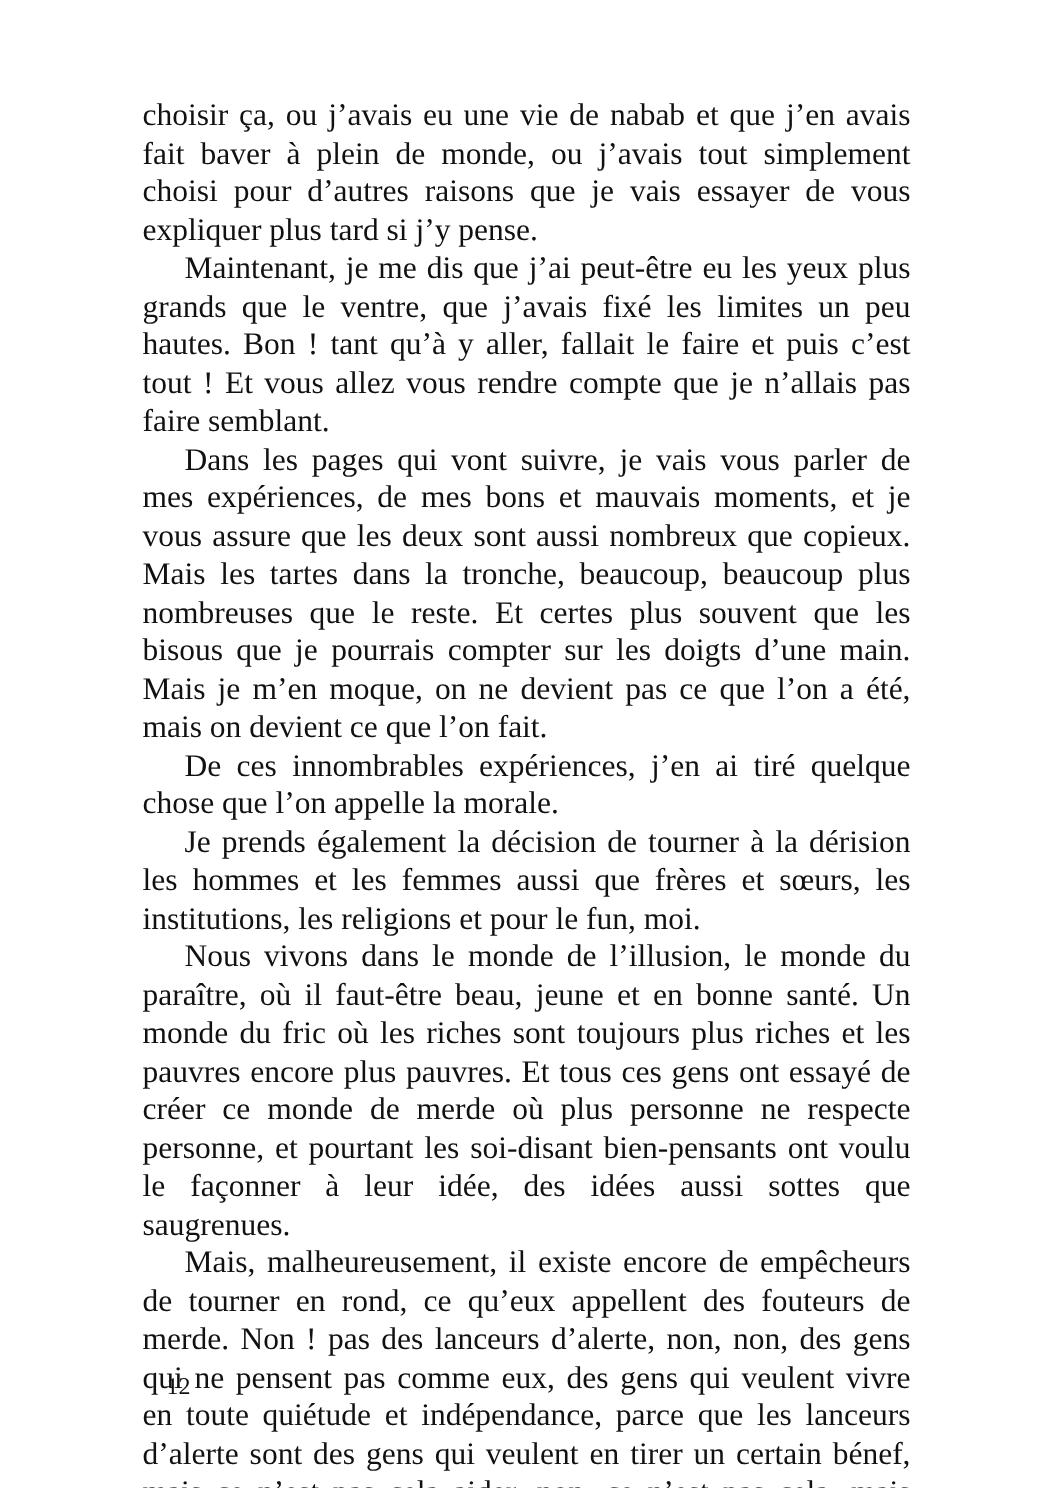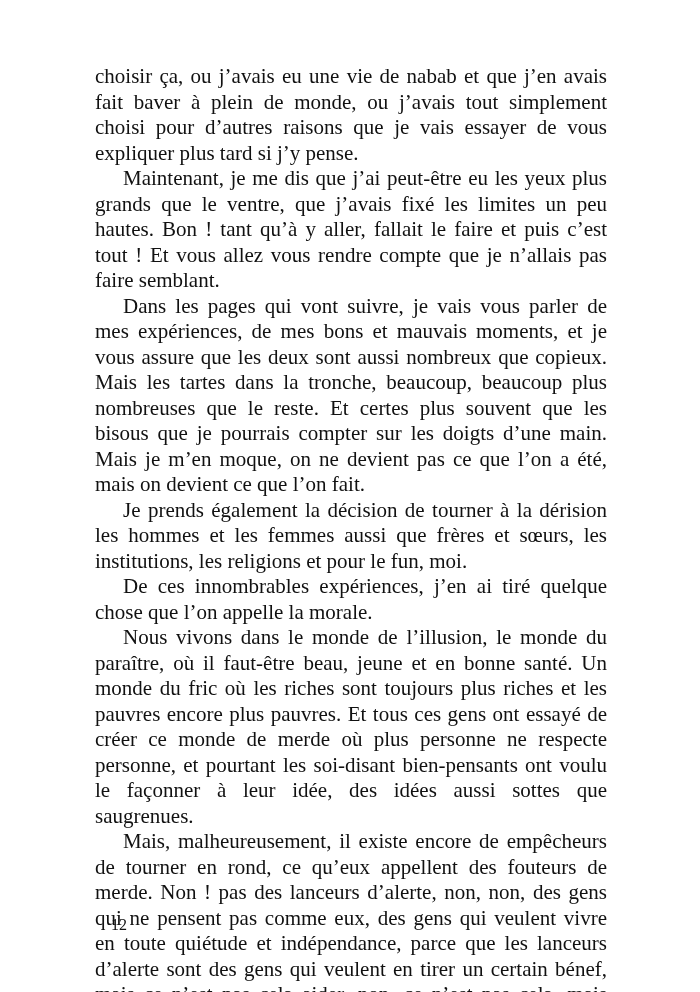--- a/index.html
+++ b/index.html
@@ -44,19 +44,19 @@
   }
 </style>
 </head>
 <body>
 
 <div class="page">
   <div class="text-block">
     <p class="no-indent">choisir ça, ou j’avais eu une vie de nabab et que j’en avais fait baver à plein de monde, ou j’avais tout simplement choisi pour d’autres raisons que je vais essayer de vous expliquer plus tard si j’y pense.</p>
     <p>Maintenant, je me dis que j’ai peut-être eu les yeux plus grands que le ventre, que j’avais fixé les limites un peu hautes. Bon ! tant qu’à y aller, fallait le faire et puis c’est tout ! Et vous allez vous rendre compte que je n’allais pas faire semblant.</p>
     <p>Dans les pages qui vont suivre, je vais vous parler de mes expériences, de mes bons et mauvais moments, et je vous assure que les deux sont aussi nombreux que copieux. Mais les tartes dans la tronche, beaucoup, beaucoup plus nombreuses que le reste. Et certes plus souvent que les bisous que je pourrais compter sur les doigts d’une main. Mais je m’en moque, on ne devient pas ce que l’on a été, mais on devient ce que l’on fait.</p>
+    <p>De ces innombrables expériences, j’en ai tiré quelque chose que l’on appelle la morale.</p>
     <p>Je prends également la décision de tourner à la dérision les hommes et les femmes aussi que frères et sœurs, les institutions, les religions et pour le fun, moi.</p>
-    <p>De ces innombrables expériences, j’en ai tiré quelque chose que l’on appelle la morale.</p>
     <p>Nous vivons dans le monde de l’illusion, le monde du paraître, où il faut-être beau, jeune et en bonne santé. Un monde du fric où les riches sont toujours plus riches et les pauvres encore plus pauvres. Et tous ces gens ont essayé de créer ce monde de merde où plus personne ne respecte personne, et pourtant les soi-disant bien-pensants ont voulu le façonner à leur idée, des idées aussi sottes que saugrenues.</p>
     <p>Mais, malheureusement, il existe encore de empêcheurs de tourner en rond, ce qu’eux appellent des fouteurs de merde. Non ! pas des lanceurs d’alerte, non, non, des gens qui ne pensent pas comme eux, des gens qui veulent vivre en toute quiétude et indépendance, parce que les lanceurs d’alerte sont des gens qui veulent en tirer un certain bénef, mais ce n’est pas cela aider, non, ce n’est pas cela, mais aider, aimer, assister son prochain.</p>
   </div>
   <div class="page-number">12</div>
 </div>
 
 </body></html>

